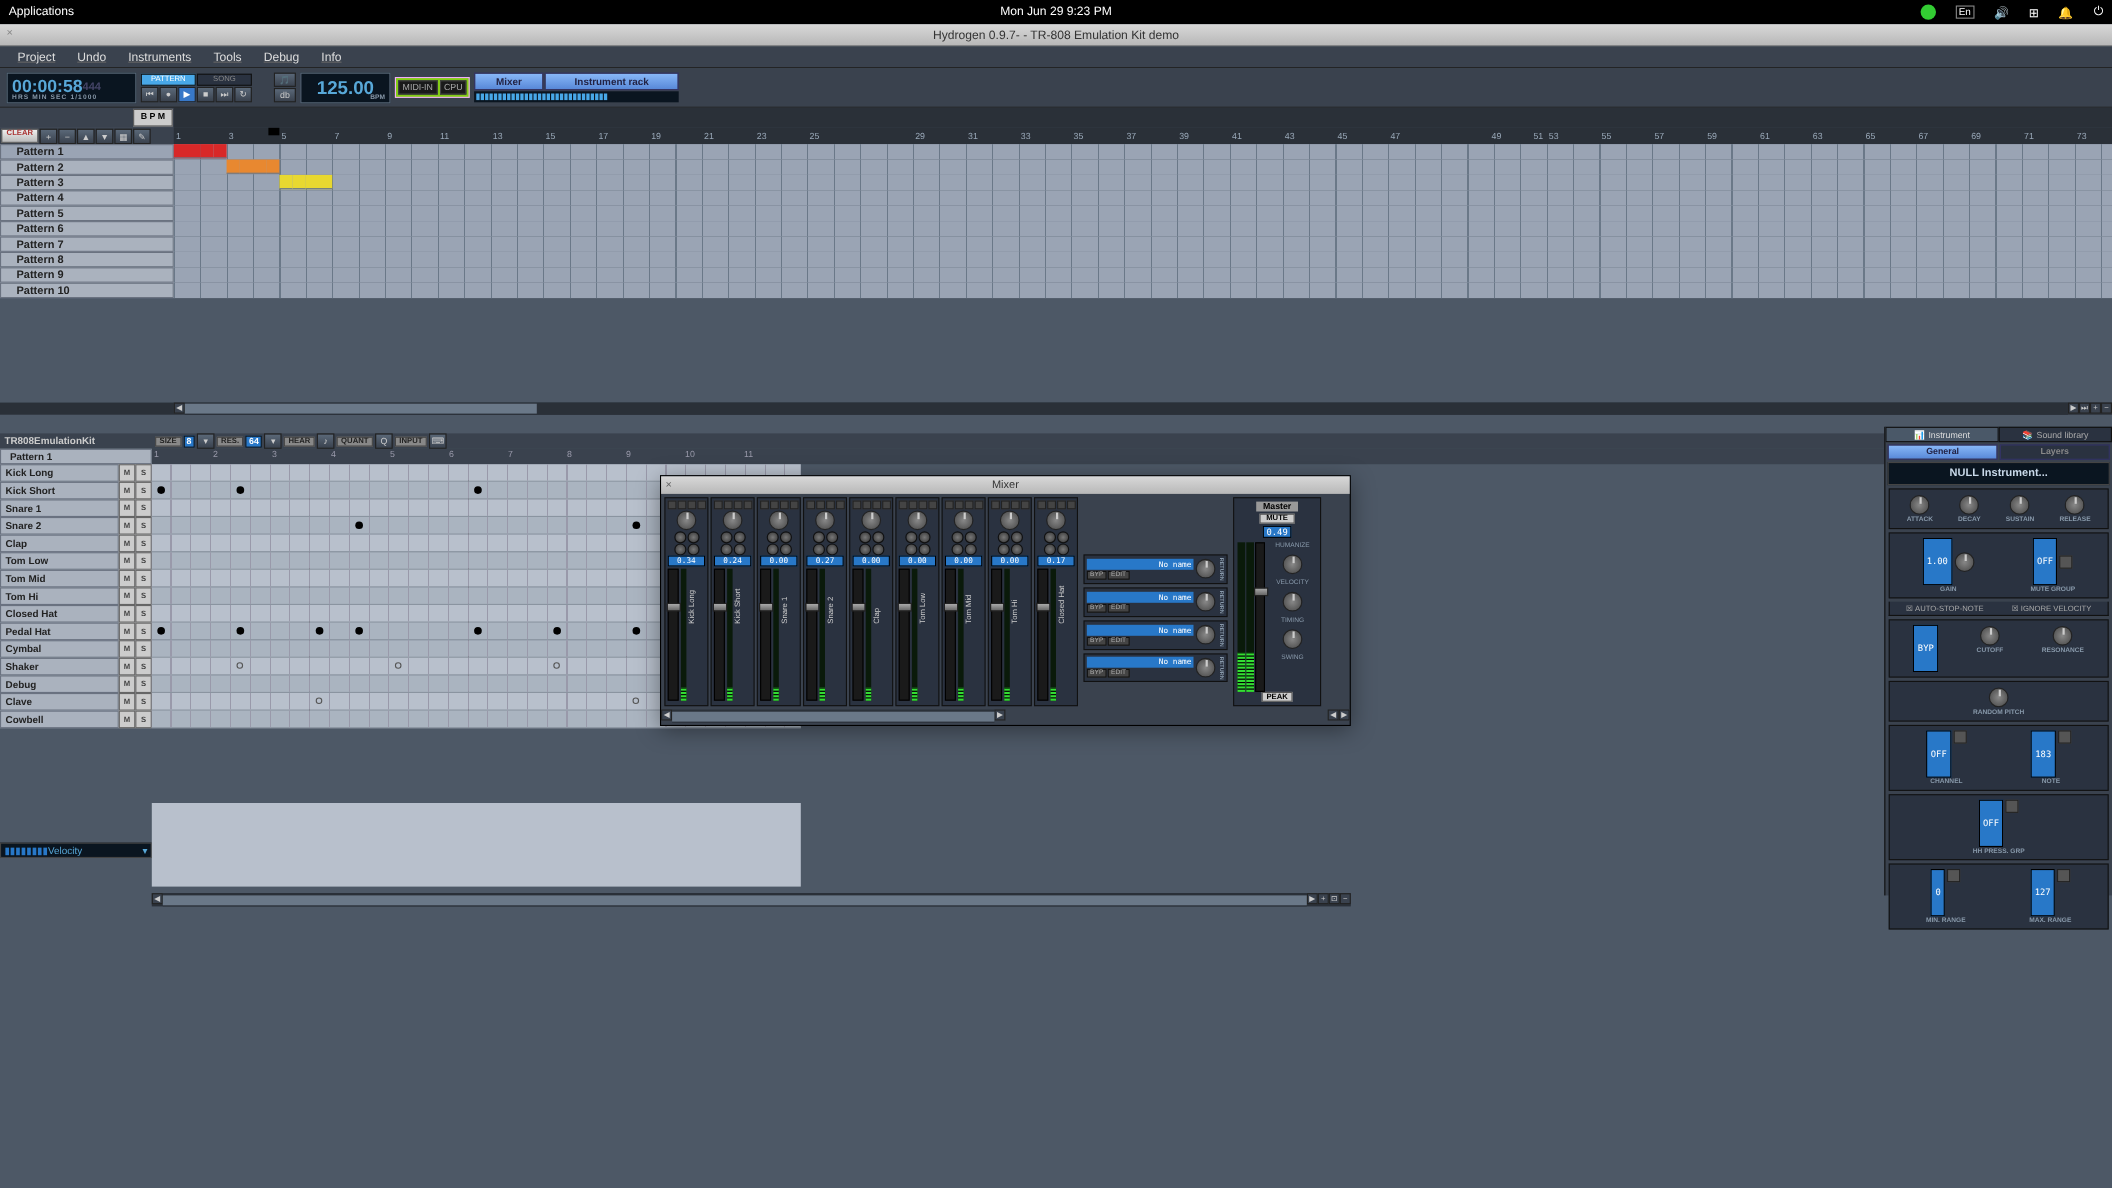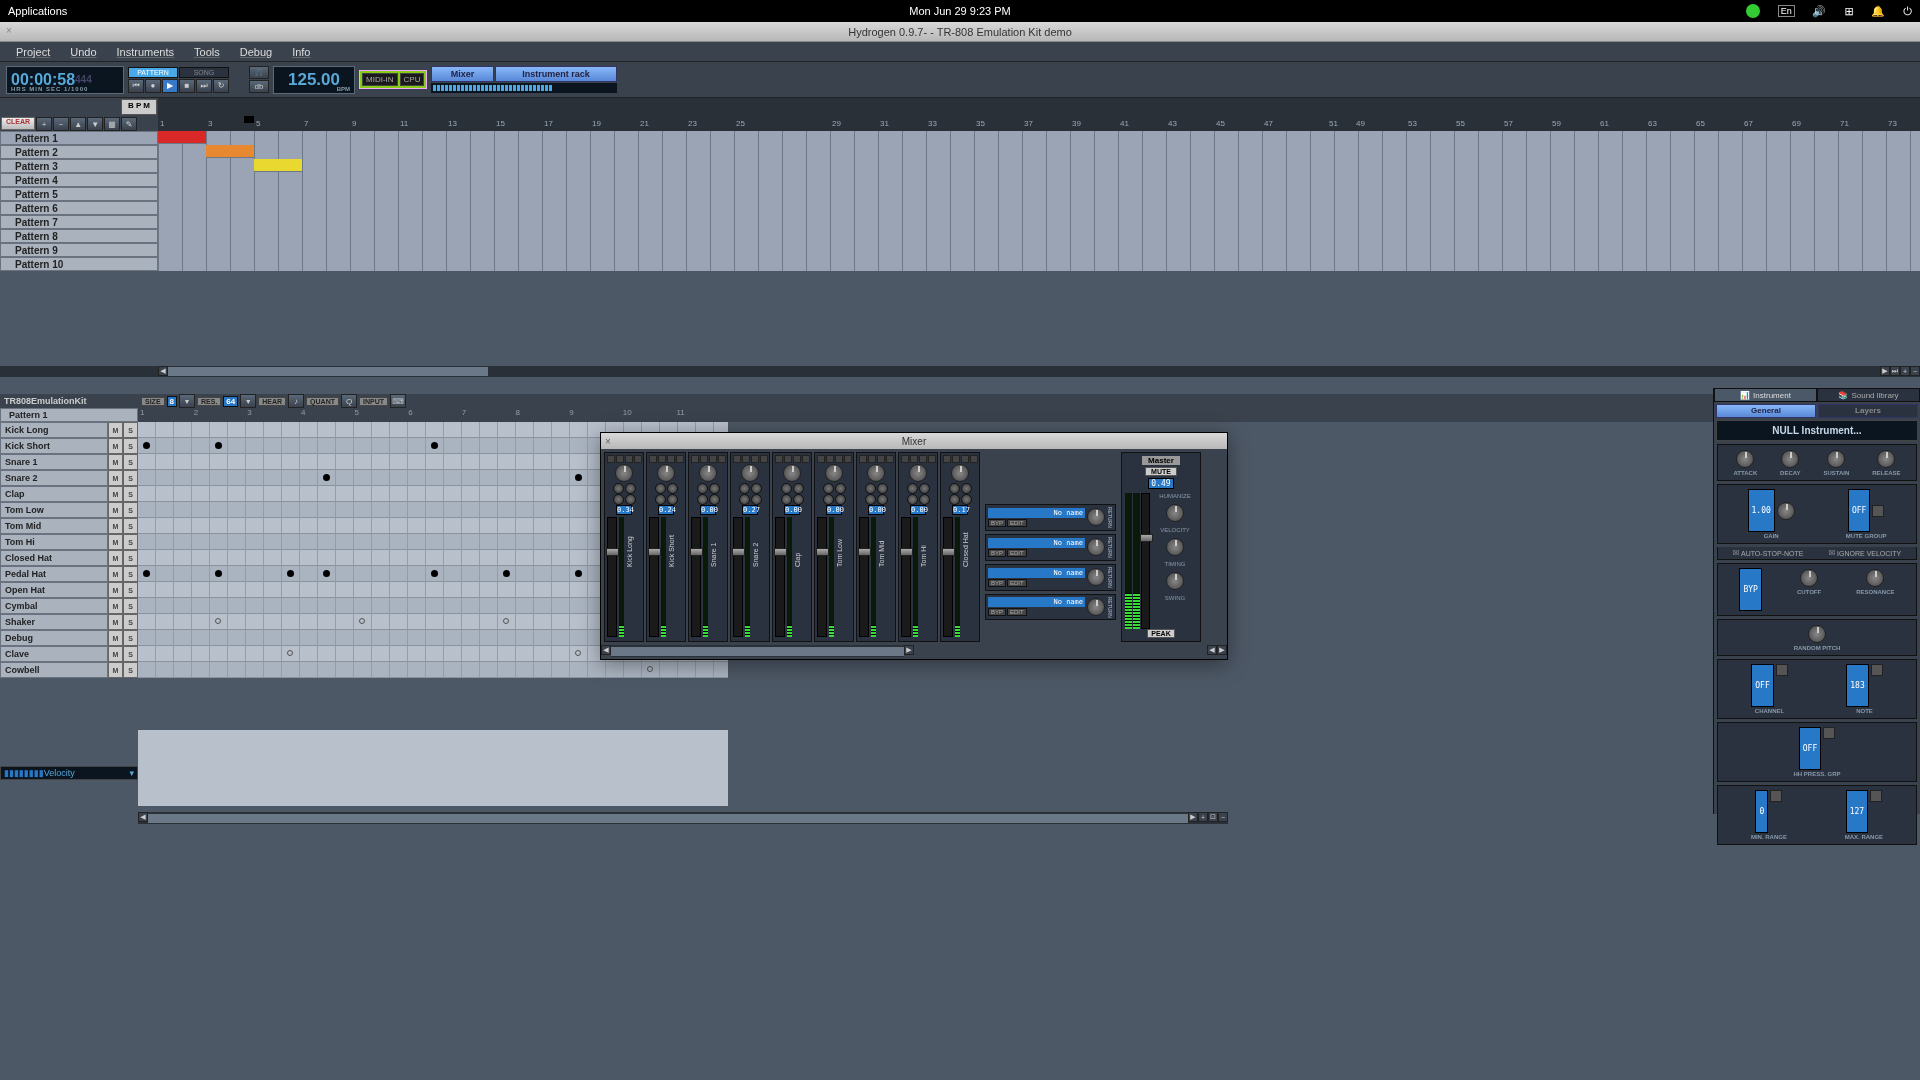--- a/index.html
+++ b/index.html
@@ -96,21 +96,21 @@
 .mixer-title .x { position:absolute; left:4px; color:#666; }
 .mixer-body { display:flex; height:196px; padding:3px; gap:3px; }
 .channels { display:flex; gap:2px; }
 .channel { width:40px; background:#2a3240; border:1px solid #111; display:flex; flex-direction:column; align-items:center; padding:2px; }
 .ch-btns { display:flex; gap:1px; }
 .ch-btn { width:8px; height:8px; background:#444; border:1px solid #222; }
 .knob { width:18px; height:18px; border-radius:50%; background:radial-gradient(#888,#444); border:1px solid #222; margin:1px 0; position:relative; }
 .knob::after { content:''; position:absolute; top:1px; left:8px; width:2px; height:6px; background:#ccc; }
 .knob-row { display:flex; gap:1px; }
 .knob-s { width:11px; height:11px; border-radius:50%; background:radial-gradient(#777,#333); border:1px solid #111; }
-.ch-val { background:#2878c8; color:#fff; font-size:7px; font-family:monospace; width:16px; text-align:center; border:1px solid #000; }
+.ch-val { background:#2878c8; color:#fff; font-size:7px; font-family:monospace; width:34px; text-align:center; border:1px solid #000; }
 .fader-area { flex:1; display:flex; width:100%; gap:2px; padding:2px 0; }
 .fader { width:10px; background:#1a1a1a; position:relative; border:1px solid #000; }
 .fader-handle { position:absolute; left:-2px; width:13px; height:8px; background:linear-gradient(#aaa,#666); border:1px solid #222; }
 .meter { width:5px; background:#0a1a0a; display:flex; flex-direction:column-reverse; }
 .meter i { height:3px; background:#3d3; border-top:1px solid #000; }
 .ch-name { font-size:7px; color:#ccc; writing-mode:vertical-rl; transform:rotate(180deg); height:50px; }
 .fx-section { width:135px; display:flex; flex-direction:column; gap:3px; padding:52px 2px 2px; }
 .fx-row { display:flex; align-items:center; gap:2px; background:#2a3240; padding:2px; border:1px solid #111; }
 .fx-name { background:#2878c8; color:#fff; font-size:7px; flex:1; padding:1px 2px; font-family:monospace; text-align:right; }
 .fx-btn { background:#444; border:1px solid #111; font-size:6px; color:#aaa; padding:0 2px; }
@@ -284,21 +284,21 @@
         <span style="left: 722px;">31</span>
         <span style="left: 770px;">33</span>
         <span style="left: 818px;">35</span>
         <span style="left: 866px;">37</span>
         <span style="left: 914px;">39</span>
         <span style="left: 962px;">41</span>
         <span style="left: 1010px;">43</span>
         <span style="left: 1058px;">45</span>
         <span style="left: 1106px;">47</span>
         <span style="left: 1154px; margin-left: 44px;">49</span>
-        <span style="left: 1171px;">51</span>
+        <span style="left: 1236px;">51</span>
         <span style="left: 1250px;">53</span>
         <span style="left: 1298px;">55</span>
         <span style="left: 1346px;">57</span>
         <span style="left: 1394px;">59</span>
         <span style="left: 1442px;">61</span>
         <span style="left: 1490px;">63</span>
         <span style="left: 1538px;">65</span>
         <span style="left: 1586px;">67</span>
         <span style="left: 1634px;">69</span>
         <span style="left: 1682px;">71</span>
@@ -504,30 +504,20 @@
           <div class="note" style="left: 77px;"></div>
           <div class="note" style="left: 149px;"></div>
           <div class="note" style="left: 185px;"></div>
           <div class="note" style="left: 293px;"></div>
           <div class="note" style="left: 365px;"></div>
           <div class="note" style="left: 437px;"></div>
           <div class="note" style="left: 509px;"></div>
         </div>
       </div>
       <div class="inst-row">
-        <div class="inst-label">Open Hat</div>
-        <div class="inst-ms">
-          <div class="ms">M</div>
-          <div class="ms">S</div>
-        </div>
-        <div class="inst-grid" id="ig10">
-          <div class="note" style="left: 581px;"></div>
-        </div>
-      </div>
-      <div class="inst-row">
         <div class="inst-label">Cymbal</div>
         <div class="inst-ms">
           <div class="ms">M</div>
           <div class="ms">S</div>
         </div>
         <div class="inst-grid alt" id="ig11"></div>
       </div>
       <div class="inst-row">
         <div class="inst-label">Shaker</div>
         <div class="inst-ms">

